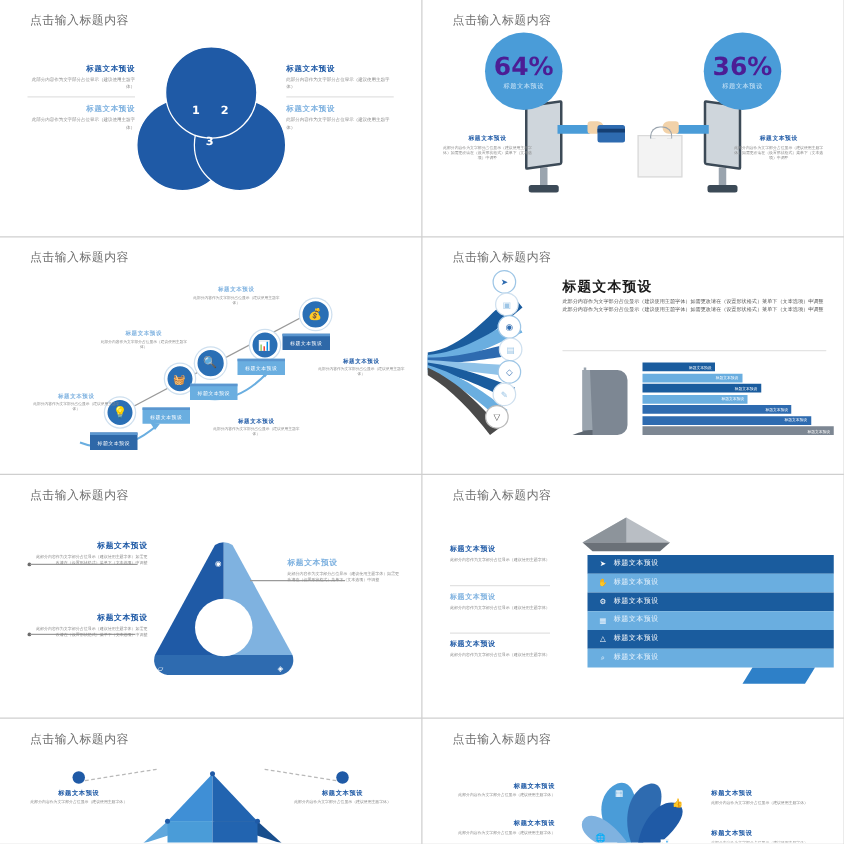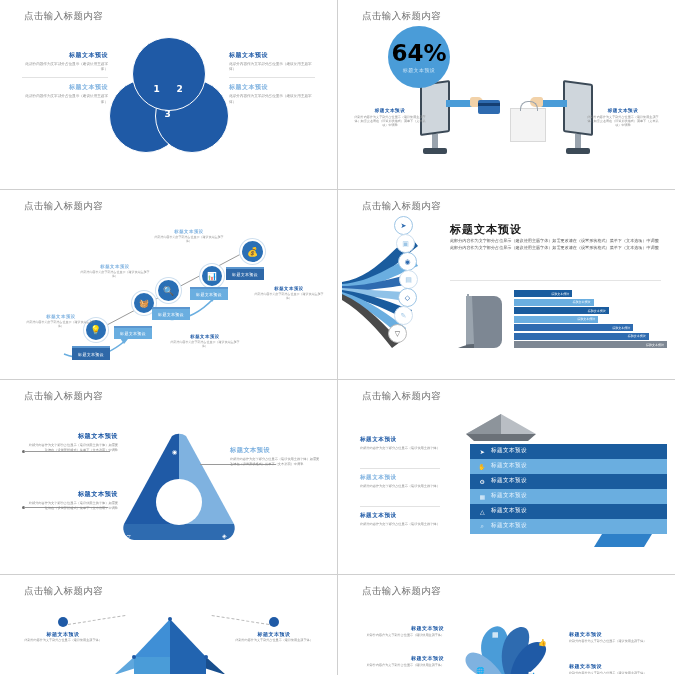--- a/index.html
+++ b/index.html
@@ -50,21 +50,21 @@
   .venn .c2{left:0;top:42px;}
   .venn .c3{left:46px;top:42px;}
   .venn .num{position:absolute;color:#fff;font-size:9px;font-weight:bold;}
   .venn .n1{left:45px;top:47px;}
   .venn .n2{left:68px;top:47px;}
   .venn .n3{left:56px;top:72px;}
 
   
   .pctcircle{position:absolute;width:62px;height:62px;border-radius:50%;
     background:#4a9cd8;display:flex;flex-direction:column;align-items:center;justify-content:center;}
-  .pctcircle .pv{color:#000000;font-size:23px;font-weight:bold;line-height:1;}
+  .pctcircle .pv{color:#4c1d95;font-size:20px;font-weight:bold;line-height:1;}
   .pctcircle .pl{color:#cfe6f7;font-size:5px;margin-top:2px;letter-spacing:.4px;}
   .monitor{position:absolute;}
   .mon-screen{width:26px;height:48px;background:#cfd6dc;border:2.5px solid #3c4a57;border-radius:2px;
      transform:skewY(-8deg);}
   .mon-screen.r{transform:skewY(8deg);}
   .mon-neck{width:6px;height:14px;background:#9aa4ae;margin:0 auto;}
   .mon-base{width:24px;height:6px;background:#3c4a57;border-radius:2px;margin:0 auto;}
   .arm{position:absolute;height:7px;background:#4a9cd8;}
   .hand{position:absolute;width:13px;height:10px;background:#f2d2a9;border-radius:3px 6px 6px 3px;}
   .card{position:absolute;width:22px;height:14px;background:#2e6bb0;border-radius:2px;}
@@ -192,20 +192,24 @@
       <div class="arm" style="right:104px;top:96px;width:26px"></div>
       <div class="hand" style="right:128px;top:93px;border-radius:6px 3px 3px 6px"></div>
       <div class="bag" style="left:168px;top:104px">
           <div class="hdl"></div>
         </div>
 
       <div class="pctcircle" style="left:46px;top:22px">
         <div class="pv">64%</div>
         <div class="pl">标题文本预设</div>
       </div>
+      <div class="pctcircle" style="right:46px;top:22px">
+        <div class="pv">36%</div>
+        <div class="pl">标题文本预设</div>
+      </div>
 
       <div class="s2txt" style="left:12px;top:104px">
         <div class="t-head">标题文本预设</div>
         <div class="t-body">此部分内容作为文字部分占位显示（建议使用主题字体）如需更改请在（设置形状格式）菜单下（文本选项）中调整</div>
       </div>
       <div class="s2txt" style="right:12px;top:104px">
         <div class="t-head">标题文本预设</div>
         <div class="t-body">此部分内容作为文字部分占位显示（建议使用主题字体）如需更改请在（设置形状格式）菜单下（文本选项）中调整</div>
       </div>
     </div>

